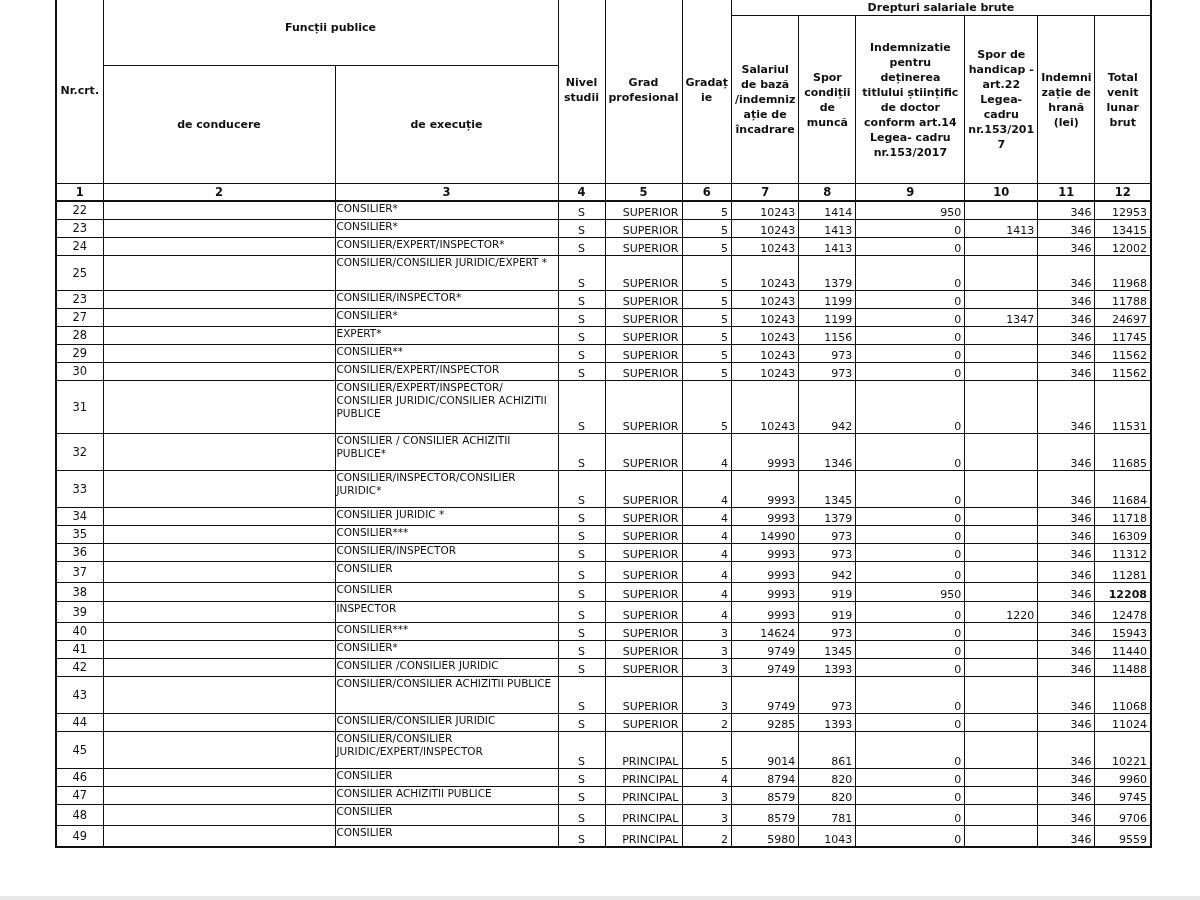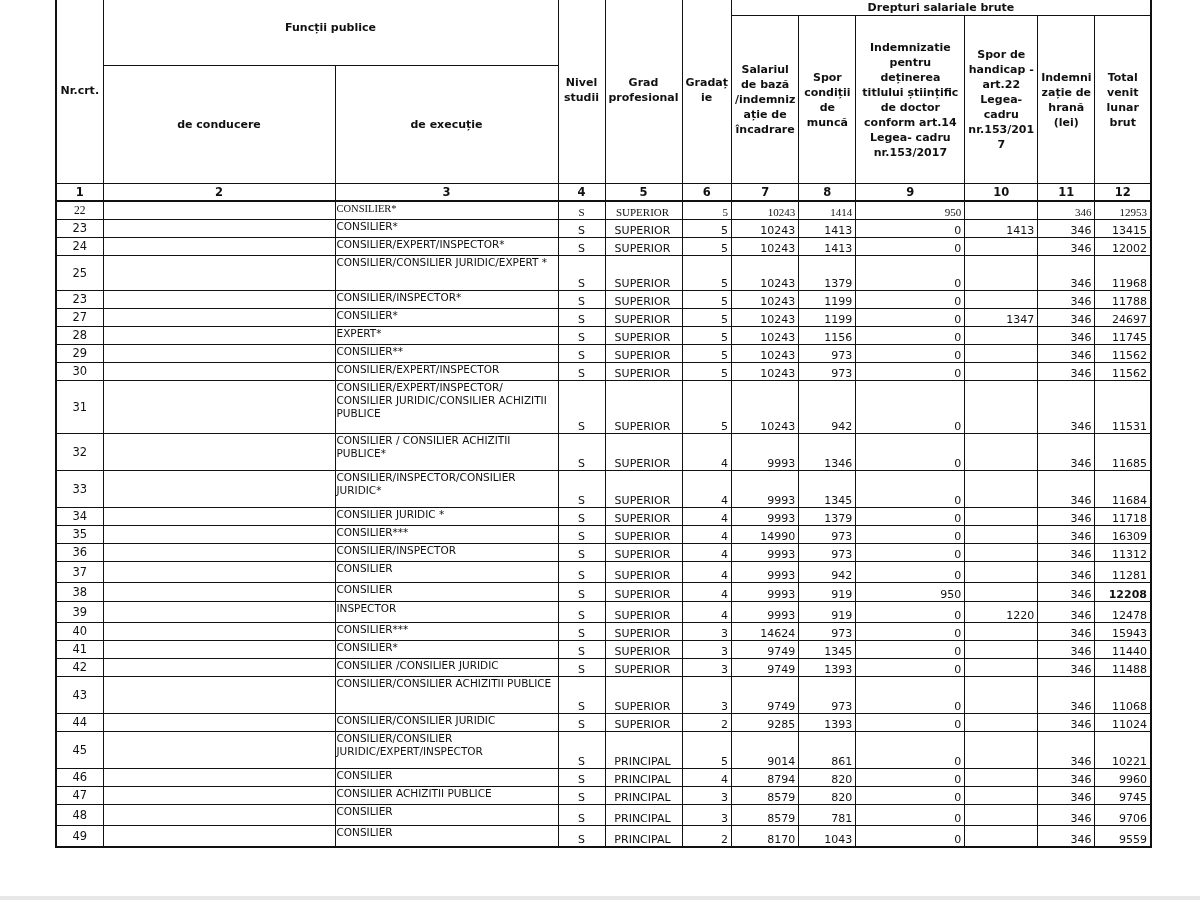--- a/index.html
+++ b/index.html
@@ -2,28 +2,28 @@
 <html><head>
 <meta charset="utf-8">
 <style>
   html, body { margin:0; padding:0; background:#ffffff; }
   body { width:1200px; height:900px; position:relative; overflow:hidden;
          font-family:"DejaVu Sans", "Liberation Sans", sans-serif; color:#111; }
   #doc { position:absolute; left:55px; top:-4px; }
   table { border-collapse:collapse; table-layout:fixed; }
   td, th { border:1px solid #111; padding:0 3px; overflow:hidden; }
   th { font-weight:bold; font-size:11px; line-height:15px; text-align:center; vertical-align:middle; }
-  .thick-top td { border-top:2px solid #111;font-family:Liberation Serif, serif; }
+  .thick-top td { border-top:2px solid #111; }
   .numrow th { font-size:11.5px; height:16px; line-height:16px; border-bottom:2px solid #111; }
   td { font-size:11px; line-height:13px; height:17px; }
   td.nr { text-align:center; vertical-align:middle; font-size:11.5px; }
   td.conducere { }
   td.executie { vertical-align:top; padding-left:1px; font-size:10.5px; white-space:normal; }
   td.nivel { text-align:center; vertical-align:bottom; }
-  td.grad { text-align:center; vertical-align:bottom; padding-left:1px; }
+  td.grad { text-align:right; vertical-align:bottom; padding-left:1px; }
   td.num { text-align:right; vertical-align:bottom; }
   .outer-left { border-left:2px solid #111; }
   .outer-right { border-right:2px solid #111; }
   .footer-bar { position:absolute; left:0; top:896px; width:1200px; height:4px; background:#e8e8e8; }
 </style>
 </head>
 <body>
 
 <div id="doc">
   <table>
@@ -456,21 +456,21 @@
           <td class="num" style="height: 20px;">346</td>
           <td class="num outer-right" style="height: 20px;">9706</td>
         </tr>
         <tr>
           <td class="nr outer-left" style="height: 20px; border-bottom: 2px solid rgb(17, 17, 17);">49</td>
           <td class="conducere" style="height: 20px; border-bottom: 2px solid rgb(17, 17, 17);"></td>
           <td class="executie" style="height: 20px; border-bottom: 2px solid rgb(17, 17, 17);">CONSILIER</td>
           <td class="nivel" style="height: 20px; border-bottom: 2px solid rgb(17, 17, 17);">S</td>
           <td class="grad" style="height: 20px; border-bottom: 2px solid rgb(17, 17, 17);">PRINCIPAL</td>
           <td class="num" style="height: 20px; border-bottom: 2px solid rgb(17, 17, 17);">2</td>
-          <td class="num" style="height: 20px; border-bottom: 2px solid rgb(17, 17, 17);">8170</td>
+          <td class="num" style="height: 20px; border-bottom: 2px solid rgb(17, 17, 17);">5980</td>
           <td class="num" style="height: 20px; border-bottom: 2px solid rgb(17, 17, 17);">1043</td>
           <td class="num" style="height: 20px; border-bottom: 2px solid rgb(17, 17, 17);">0</td>
           <td class="num" style="height: 20px; border-bottom: 2px solid rgb(17, 17, 17);"></td>
           <td class="num" style="height: 20px; border-bottom: 2px solid rgb(17, 17, 17);">346</td>
           <td class="num outer-right" style="height: 20px; border-bottom: 2px solid rgb(17, 17, 17);">9559</td>
         </tr>
       </tbody>
   </table>
 </div>
 

